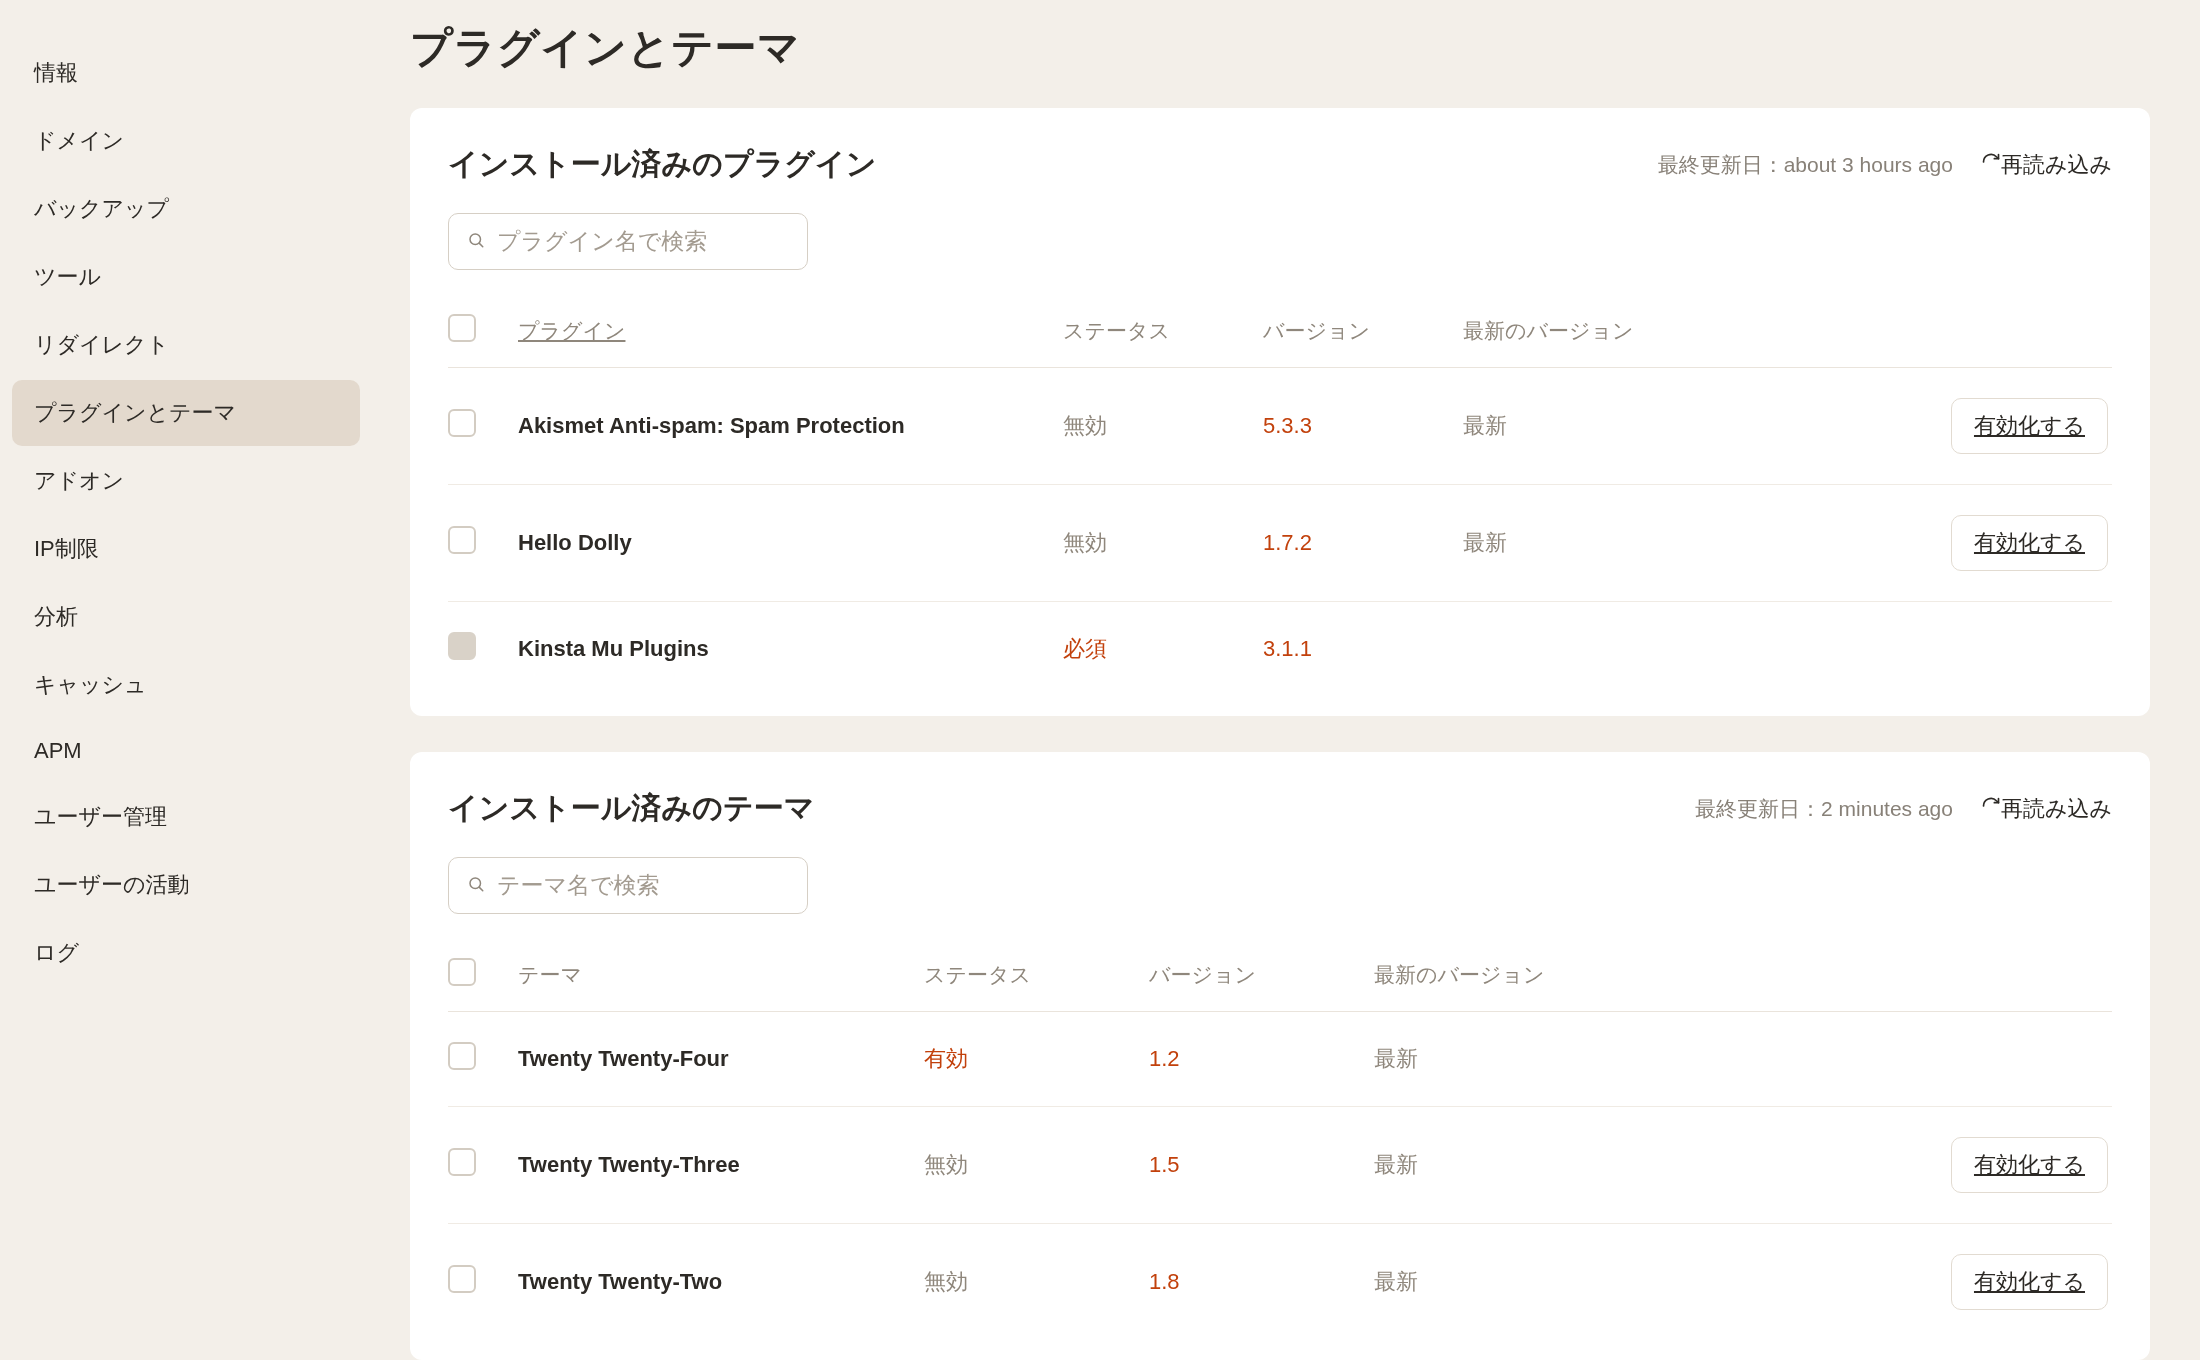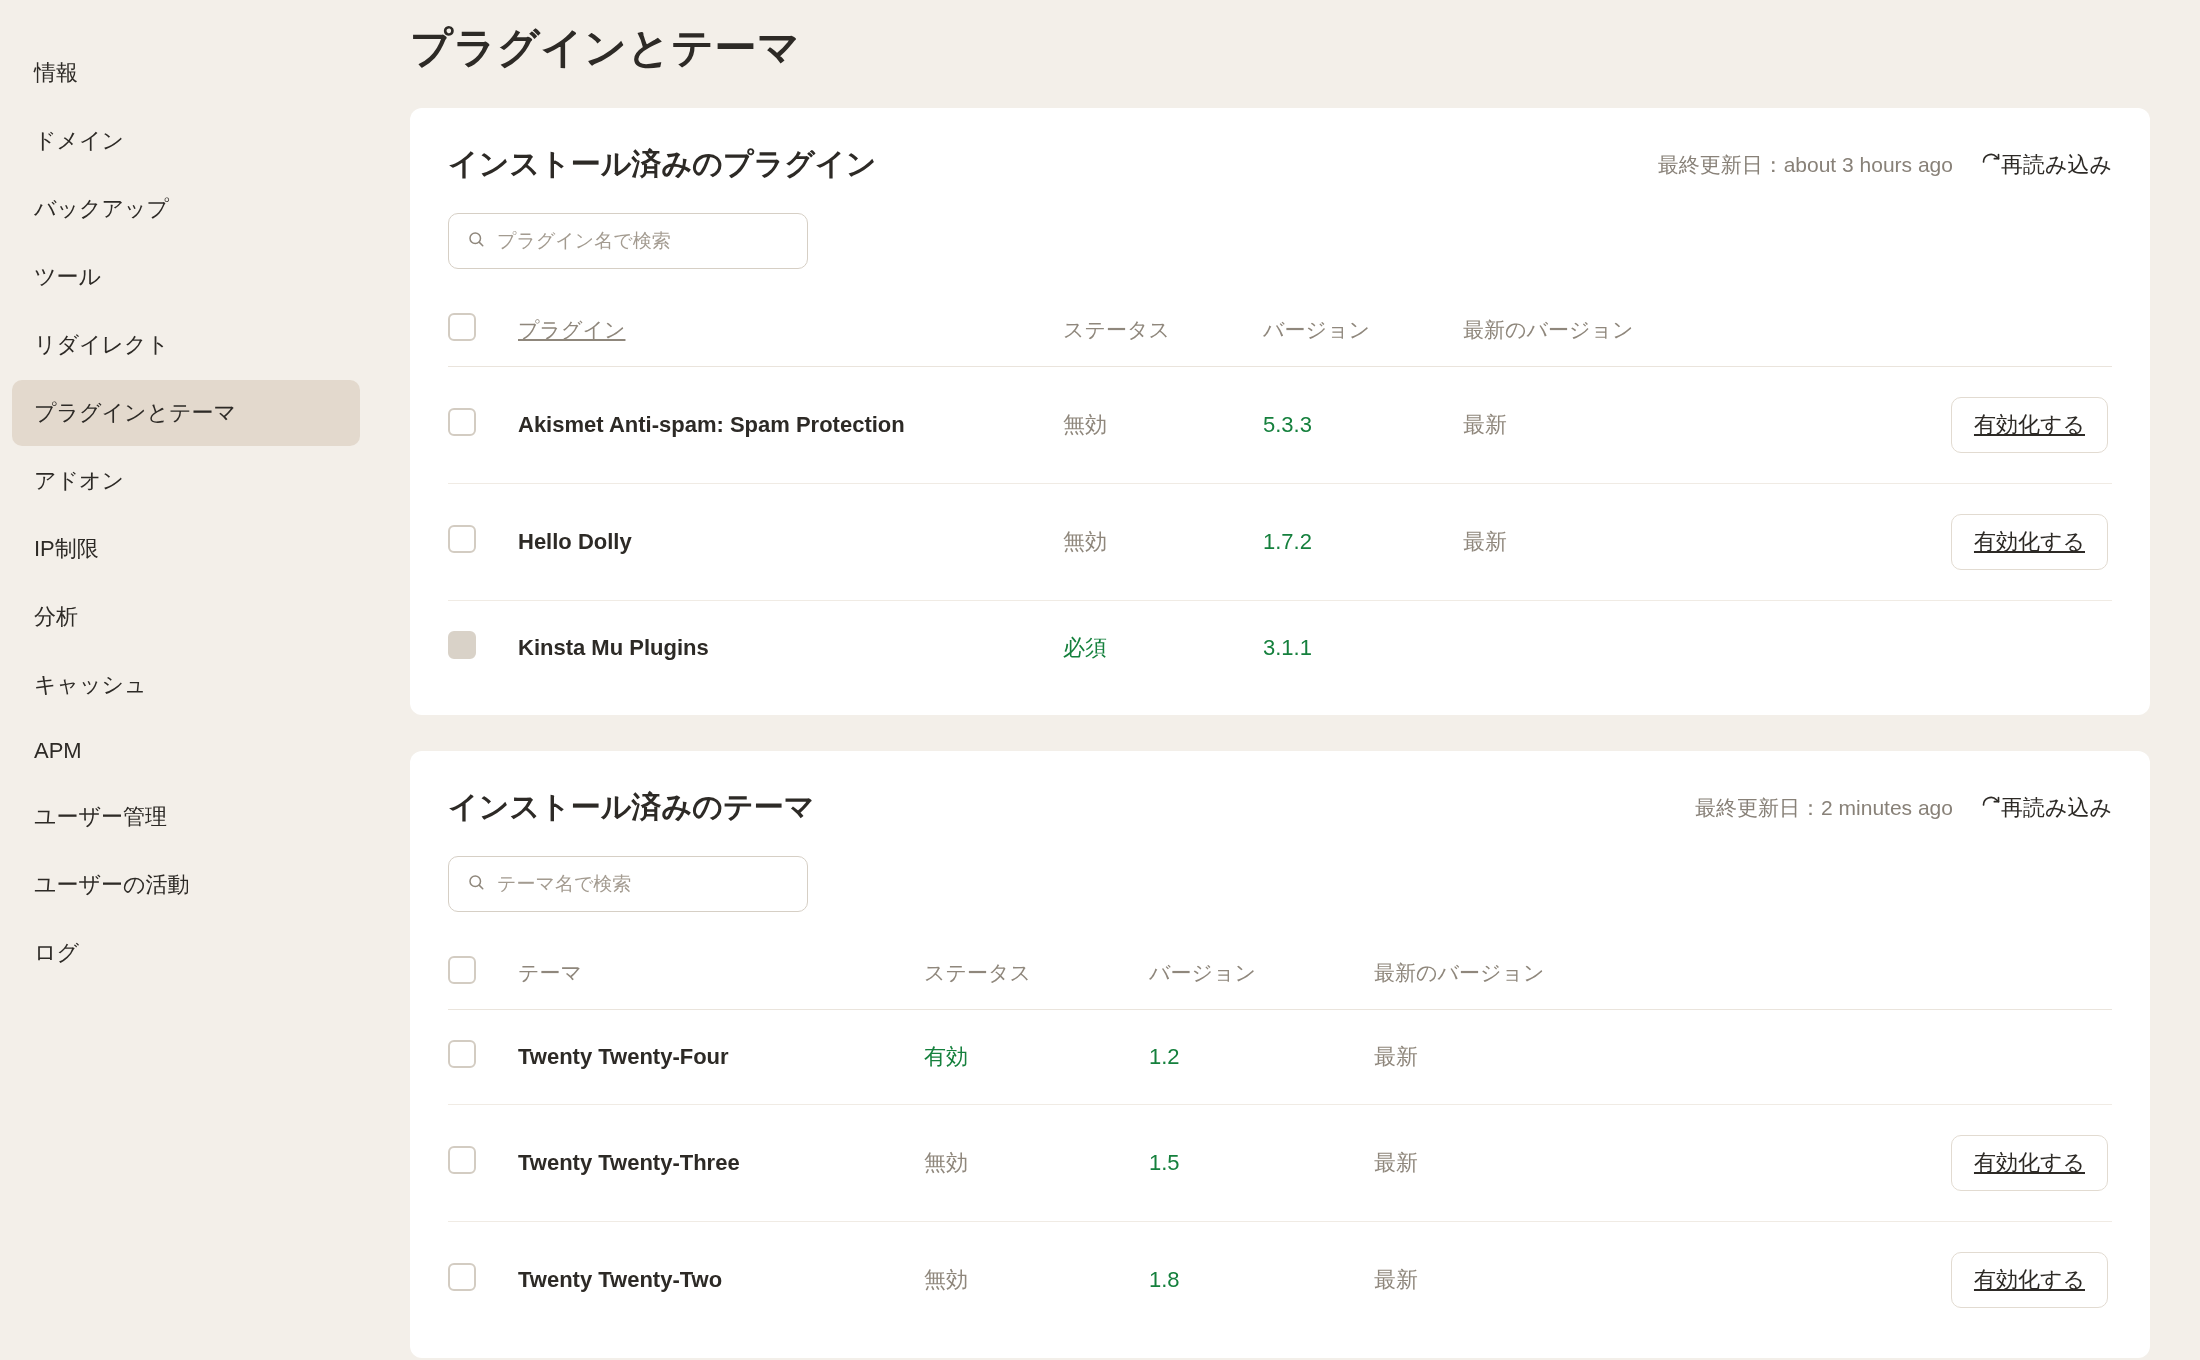--- a/index.html
+++ b/index.html
@@ -87,21 +87,21 @@
   border-radius: 10px;
   padding: 14px 18px;
   width: 360px;
   margin-bottom: 30px;
   gap: 12px;
 }
 .search-box svg { width: 18px; height: 18px; flex-shrink: 0; }
 .search-box input {
   border: none;
   outline: none;
-  font-size: 19px;
+  font-size: 23px;
   font-family: inherit;
   flex: 1;
   background: transparent;
   color: #2d2a26;
 }
 .search-box input::placeholder { color: #a39b90; }
 table {
   width: 100%;
   border-collapse: collapse;
 }
@@ -140,21 +140,21 @@
   background: #fff;
   cursor: pointer;
 }
 .chk.disabled {
   background: #d9d2c8;
   border-color: #d9d2c8;
   cursor: default;
 }
 .row-name { font-weight: 600; font-size: 22px; }
 .muted { color: #8f877c; }
-.normal { color: #15803d; }
+.normal { color: #c2410c; }
 .action-btn {
   display: inline-block;
   border: 1px solid #e2dbd1;
   border-radius: 10px;
   padding: 12px 22px;
   background: #fff;
   font-size: 22px;
   font-family: inherit;
   cursor: pointer;
   color: #2d2a26;

